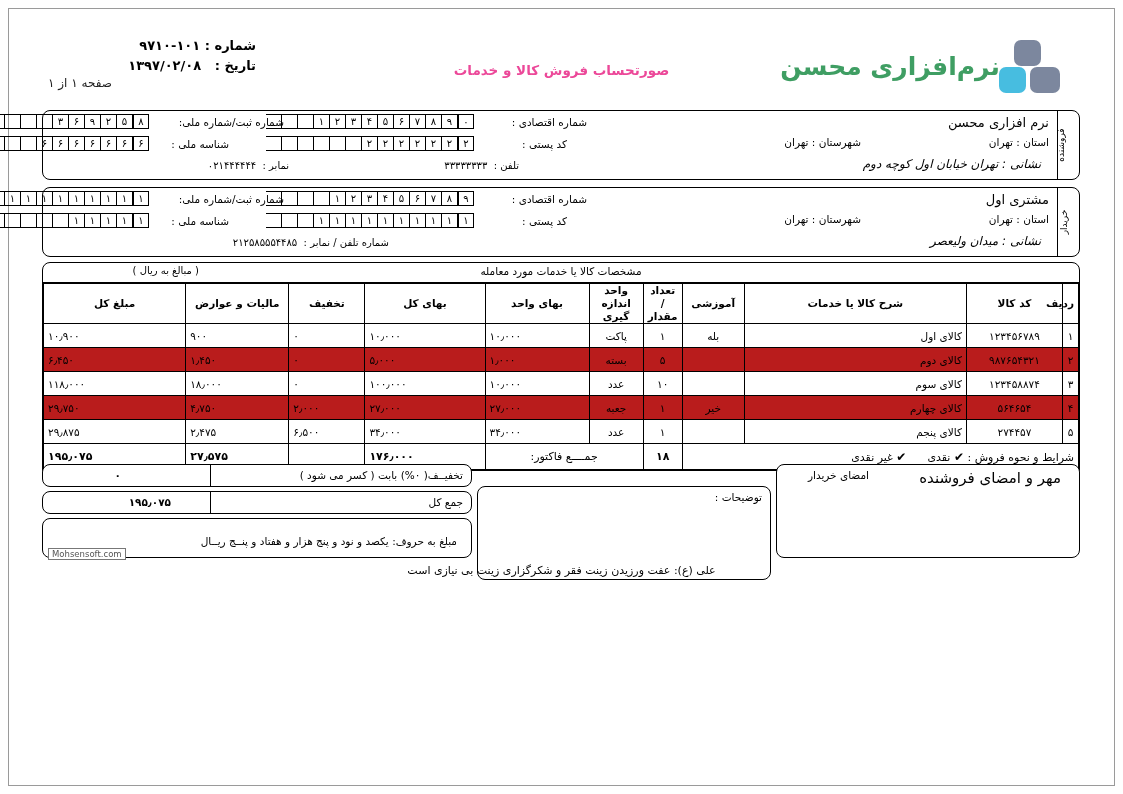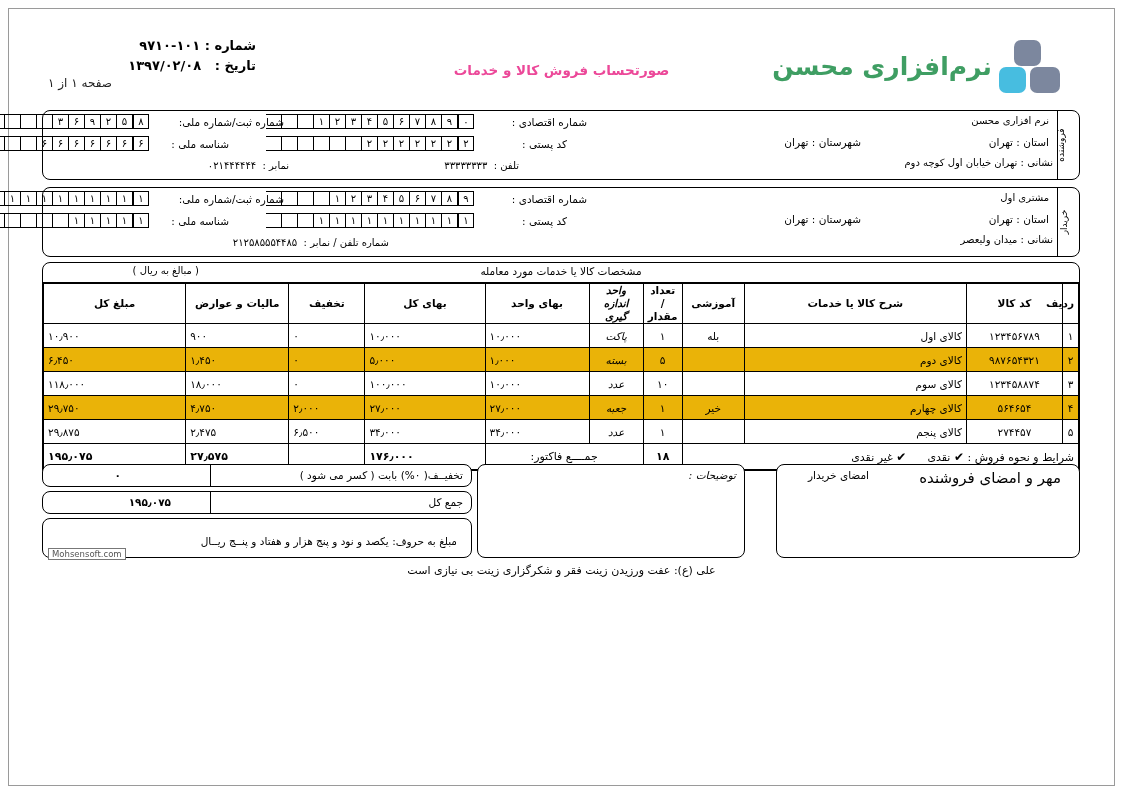--- a/index.html
+++ b/index.html
@@ -76,21 +76,21 @@
   }
   .logo {
     position: absolute;
     left: 838px;
     top: 38px;
     width: 240px;
     height: 58px;
   }
   .logo-text {
     position: absolute;
-    right: 86px;
+    right: 78px;
     top: 14px;
     font-size: 25px;
     font-weight: bold;
     color: #3f9e63;
     letter-spacing: -0.5px;
     white-space: nowrap;
     direction: rtl;
   }
   .blk {
     position: absolute;
@@ -124,43 +124,44 @@
     transform: translateY(-50%) rotate(-90deg);
     transform-origin: center;
     white-space: nowrap;
     font-size: 9px;
     color: #000;
   }
   .p-name {
     position: absolute;
     right: 30px;
     top: 4px;
-    font-size: 10px;
+    font-size: 13px;
     color: #000;
   }
   .p-ostan {
     position: absolute;
     right: 30px;
     top: 25px;
     font-size: 10.5px;
     color: #000;
   }
   .p-shahr {
     position: absolute;
     right: 218px;
     top: 25px;
     font-size: 10.5px;
     color: #000;
   }
   .p-addr {
     position: absolute;
-    right: 26px;
+    right: 38px;
     top: 46px;
-    font-size: 10px;
-    color: #000;
+    font-size: 12px;
+    color: #000;
+    font-style: italic;
   }
   .fld-label {
     position: absolute;
     font-size: 10.5px;
     color: #000;
     white-space: nowrap;
     text-align: center;
   }
   .boxes {
     position: absolute;
@@ -235,30 +236,30 @@
     height: 37px;
     text-align: center;
     font-weight: bold;
     vertical-align: middle;
     line-height: 13px;
   }
   table.items td {
     height: 24px;
     vertical-align: middle;
   }
-  table.items tr.alt td { background: #eab308; }
+  table.items tr.alt td { background: #b91c1c; }
   table.items td.num { text-align: left; }
   table.items td.ctr { text-align: center; }
   table.items td.rt  { }
   .c-radif { width: 16px; }
   .c-code  { width: 96px; }
   .c-desc  { width: 222px; }
   .c-edu   { width: 62px; }
   .c-qty   { width: 39px; }
-  .c-unit  { width: 54px; font-style: italic; }
+  .c-unit  { width: 54px; }
   .c-uprice{ width: 104px; }
   .c-tprice{ width: 120px; }
   .c-disc  { width: 76px; }
   .c-tax   { width: 103px; }
   .c-total { width: 142px; }
 
   tr.totals td {
     height: 26px;
     font-weight: bold;
     font-size: 11px;
@@ -671,21 +672,21 @@
       <div class="val" style="left:auto; right:300px;">۱۹۵٫۰۷۵</div>
     </div>
 
     <div class="fbox" style="left:42px; top:518px; width:430px; height:40px;">
       <div class="words">
         <span>مبلغ به حروف:</span>
         <span>یکصد و نود و پنج هزار و هفتاد و پنــج ریــال</span>
       </div>
     </div>
 
-    <div class="fbox" style="left:477px; top:464px; width:268px; height:94px;font-style:italic;">
+    <div class="fbox" style="left:477px; top:486px; width:294px; height:94px;">
       <div class="lbl">توضیحات :</div>
     </div>
 
     <div class="fbox" style="left:776px; top:464px; width:304px; height:94px;">
       <div class="sig-lbl">مهر و امضای فروشنده</div>
       <div class="sig-lbl2">امضای خریدار</div>
     </div>
 
     <div class="watermark">Mohsensoft.com</div>
     <div class="quote">علی (ع): عفت ورزیدن زینت فقر و شکرگزاری زینت بی نیازی است</div>

